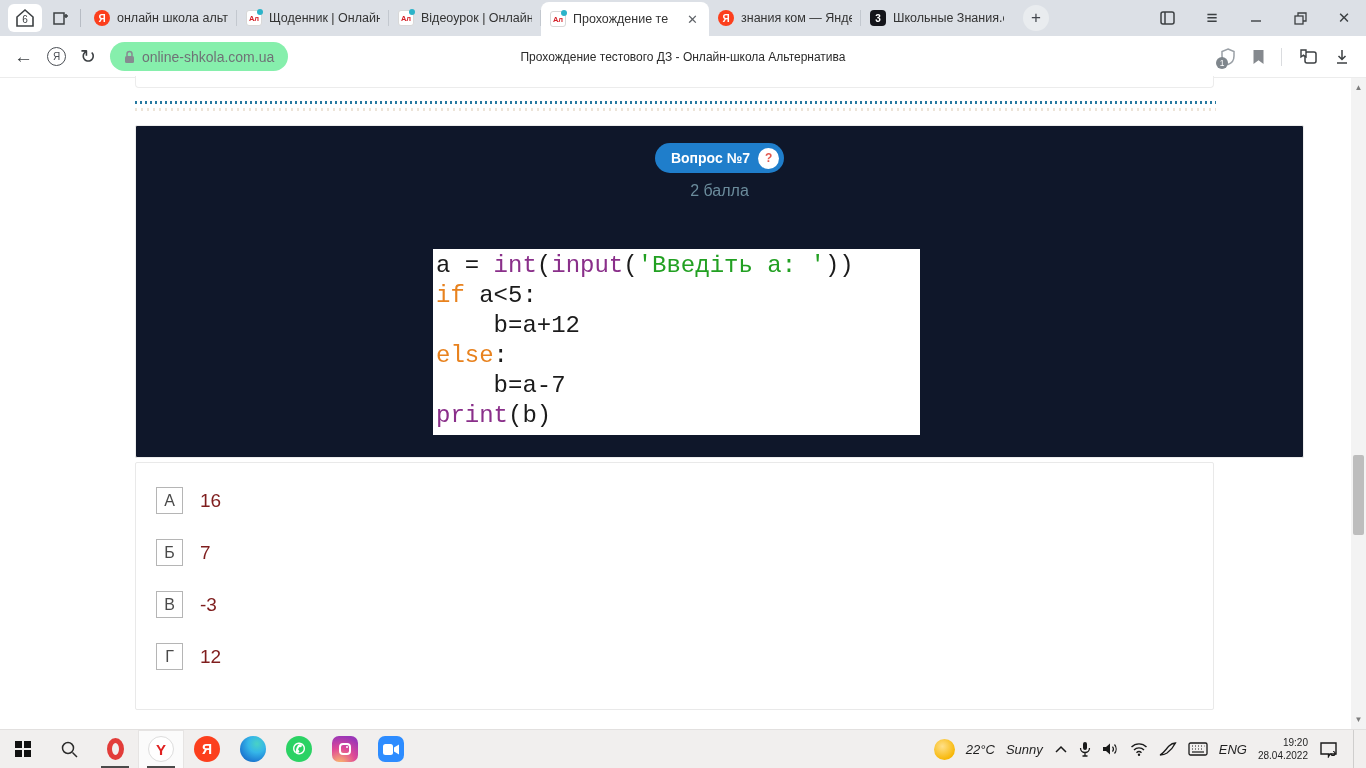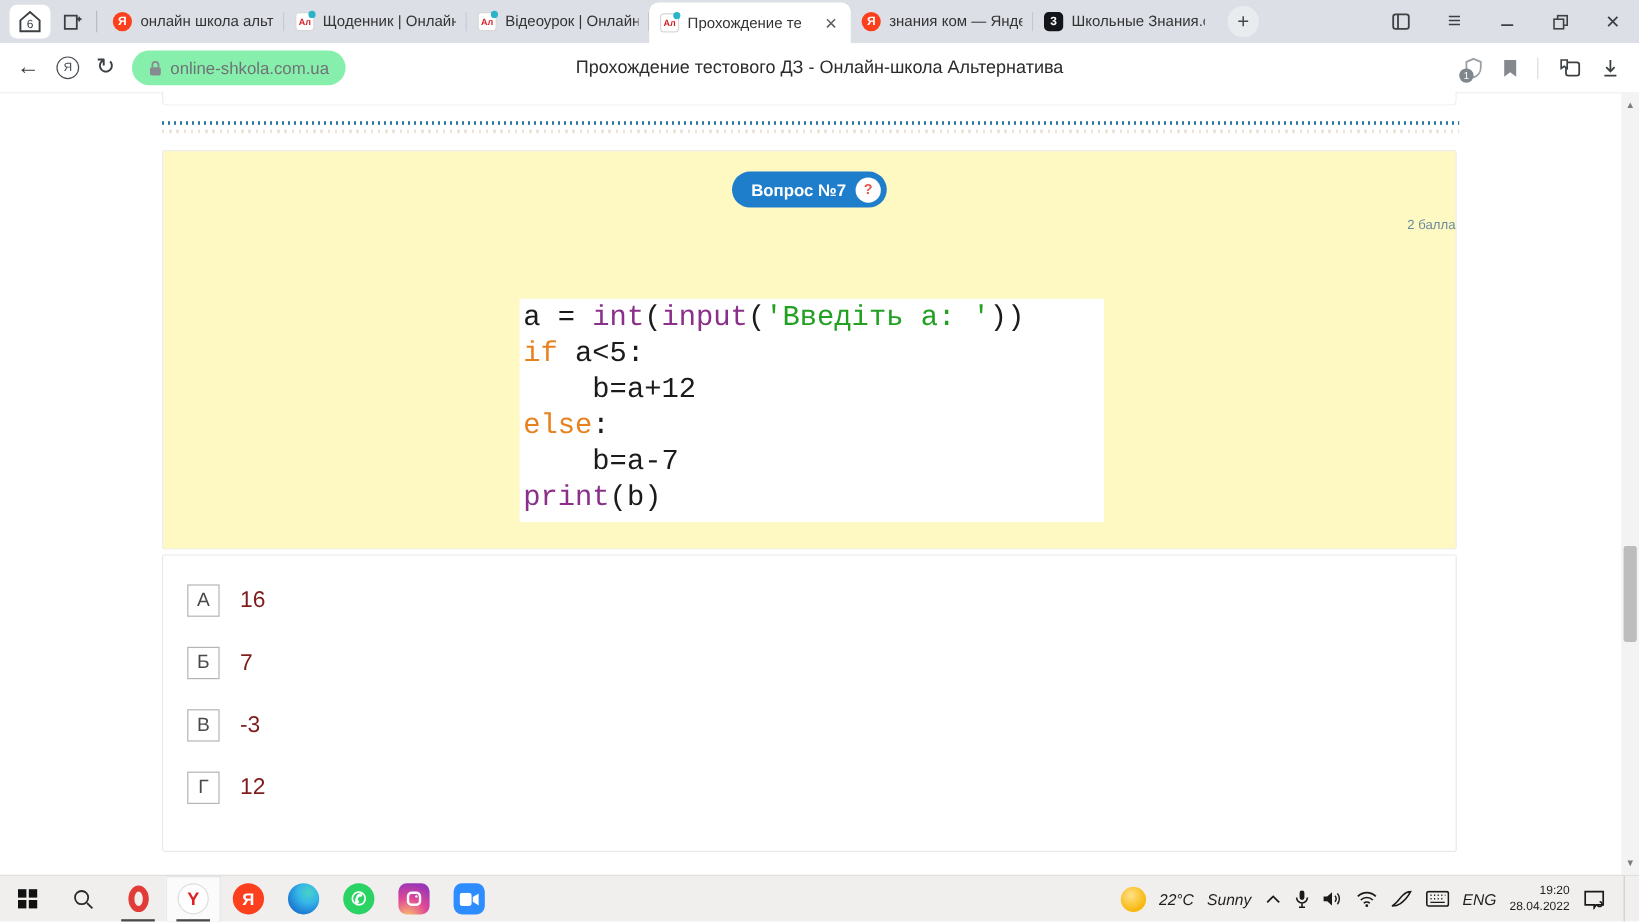--- a/index.html
+++ b/index.html
@@ -27,39 +27,39 @@
   .tb-btn { width:44px; height:36px; display:flex; align-items:center; justify-content:center; color:#3c4043; font-size:15px; }
   .hamburger { font-size:19px; }
 
   
   .addressbar { position:absolute; top:36px; left:0; width:1366px; height:42px; background:#fff; border-bottom:1px solid #ececec; display:flex; align-items:center; }
   .ab-left { display:flex; align-items:center; gap:14px; padding-left:14px; z-index:2; }
   .ab-icon { color:#3c4043; font-size:19px; line-height:1; }
   .ya-circle { width:19px; height:19px; border:1.6px solid #4a4e54; border-radius:50%; display:flex; align-items:center; justify-content:center; font-size:10px; color:#4a4e54; }
   .url-pill { display:flex; align-items:center; gap:7px; background:#86efac; border-radius:15px; height:29px; padding:0 14px; }
   .url-text { font-size:14px; color:#6f7276; }
-  .ab-title { position:absolute; left:0; right:0; text-align:center; font-size:15px; color:#2b2b2b; }
+  .ab-title { position:absolute; left:0; right:0; text-align:center; font-size:12px; color:#2b2b2b; }
   .ab-right { margin-left:auto; display:flex; align-items:center; gap:16px; padding-right:16px; z-index:2; }
   .shield-wrap { position:relative; }
   .shield-badge { position:absolute; bottom:-3px; left:-4px; width:12px; height:12px; border-radius:50%; background:#7f868c; color:#fff; font-size:8.5px; display:flex; align-items:center; justify-content:center; }
   .ab-sep { width:1px; height:18px; background:#dadcdf; }
 
   
   .content { position:absolute; top:78px; left:0; width:1366px; height:651px; background:#fff; }
   .prev-card { position:absolute; left:135px; top:-2px; width:1079px; height:12px; border:1px solid #ececec; border-top:none; border-radius:0 0 4px 4px; background:#fff; }
   .dotted-sep { position:absolute; left:135px; top:23px; width:1081px; height:3px;
     background:repeating-linear-gradient(90deg,#2779a0 0 2px,transparent 2px 5px); }
   .dotted-sep2 { position:absolute; left:135px; top:30px; width:1081px; height:3px;
     background:repeating-linear-gradient(90deg,#ece4d8 0 2px,transparent 2px 6px); }
 
-  .question-card { position:absolute; left:135px; top:47px; width:1079px; height:333px; background:#fef9c3; border:1px solid #ededed; border-radius:2px; }
+  .question-card { position:absolute; left:135px; top:47px; width:1169px; height:333px; background:#0f172a; border:1px solid #ededed; border-radius:2px; }
   .badge-row { display:flex; justify-content:center; margin-top:17px; }
   .q-badge { background:#1f7ecb; color:#fff; font-size:14px; font-weight:bold; height:30px; border-radius:16px; display:inline-flex; align-items:center; gap:8px; padding:0 5px 0 16px; }
   .q-help { width:21px; height:21px; border-radius:50%; background:#fff; color:#e2574d; font-size:12px; font-weight:bold; display:flex; align-items:center; justify-content:center; }
-  .q-points { text-align:right; margin-top:9px; font-size:11px; color:#6b8c9c; }
+  .q-points { text-align:center; margin-top:9px; font-size:16px; color:#6b8c9c; }
   .q-text { text-align:center; margin-top:16px; font-size:17px; font-weight:500; color:#e2574d; }
   .code-block { position:absolute; left:297px; top:123px; width:487px; background:#fff; font-family:"Liberation Mono","DejaVu Sans Mono",monospace; font-size:24px; line-height:30px; color:#1b1b1b; padding:2px 0 4px 3px; white-space:pre; }
   .code-block .kw { color:#e8821e; }
   .code-block .bi { color:#8a2f8a; }
   .code-block .str { color:#22a022; }
 
   .answers-card { position:absolute; left:135px; top:384px; width:1079px; height:248px; background:#fff; border:1px solid #e9e9e9; border-radius:2px; padding:24px 0 0 20px; }
   .option-row { display:flex; align-items:center; margin-bottom:25px; height:27px; }
   .opt-letter { width:27px; height:27px; border:1px solid #b5b5b5; background:#fff; color:#4a4a4a; font-size:16px; display:flex; align-items:center; justify-content:center; }
   .opt-value { margin-left:17px; font-size:19px; color:#7f1d1d; }

